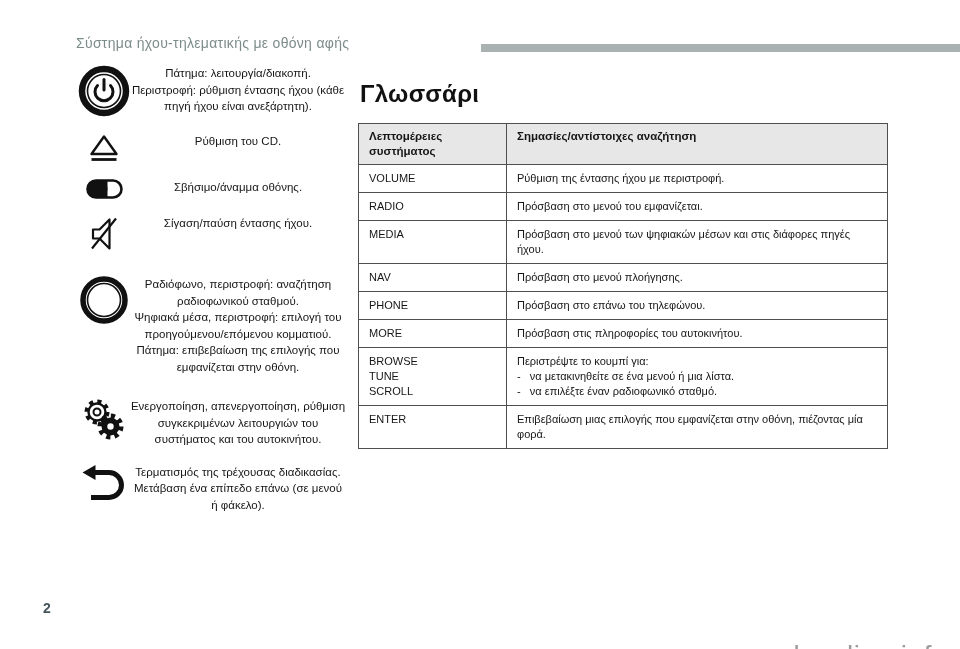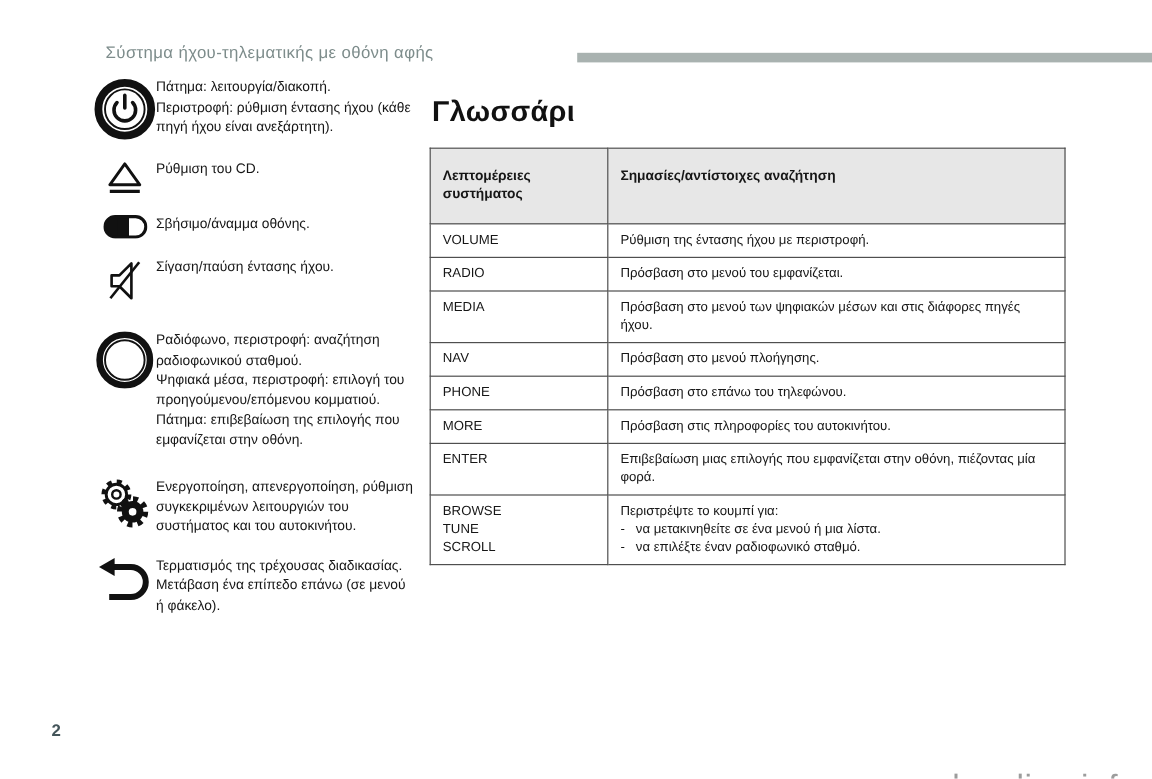--- a/index.html
+++ b/index.html
@@ -2,53 +2,53 @@
 <html><head>
 <meta charset="utf-8">
 <style>
   html,body { margin:0; padding:0; background:#ffffff; }
   .page {
     position:relative; width:960px; height:649px; background:#ffffff;
     font-family:"Liberation Sans", sans-serif; color:#161616; overflow:hidden;
   }
   
   .doc-header {
-    position:absolute; left:88px; top:35px;
+    position:absolute; left:76px; top:35px;
     font-size:14px; color:#7d8c8b; letter-spacing:0.3px;
   }
   .accent-bar {
     position:absolute; left:481px; top:44px; width:479px; height:8px;
     background:#a9b2b0;
   }
   
   .controls { position:absolute; left:78px; top:64px; width:268px; }
   .control-item { display:flex; align-items:flex-start; margin-bottom:15px; }
   .control-icon {
     flex:0 0 52px; width:52px; display:flex; justify-content:center;
     padding-top:1px;
   }
   .control-icon svg { display:block; }
   .control-text {
     flex:1; font-size:11.5px; line-height:16.5px; white-space:pre-line;
-    padding-top:1px; color:#161616;
+    padding-top:1px; color:#161616;text-align:center;
   }
   .mb-lg { margin-bottom:22px; }
   
   .right-col { position:absolute; left:358px; top:80px; width:534px; }
   .glossary-title {
     margin:0 0 15px 2px; font-size:24px; font-weight:bold; color:#111;
     letter-spacing:0.3px;
   }
   table.glossary { border-collapse:collapse; width:530px; table-layout:fixed; }
   table.glossary th, table.glossary td {
     border:1px solid #4f4f4f; text-align:left; vertical-align:top;
     font-size:11px; line-height:15px; padding:6px 10px; color:#161616;
   }
   table.glossary th {
-    background:#e7e7e7; font-weight:bold; padding:16px 10px; font-size:11.5px;
+    background:#e7e7e7; font-weight:bold; padding:5px 10px; font-size:11.5px;
   }
   th.col-key, td.key { width:127px; }
   td.key, td.val { white-space:pre-line;margin-left:48px; }
   
   .page-number {
     position:absolute; left:43px; top:600px;
     font-size:14px; font-weight:bold; color:#44555a;
   }
   .watermark {
     position:absolute; right:12px; top:640px;
@@ -177,31 +177,31 @@
         </tr>
         <tr>
           <td class="key">PHONE</td>
           <td class="val">Πρόσβαση στο επάνω του τηλεφώνου.</td>
         </tr>
         <tr>
           <td class="key">MORE</td>
           <td class="val">Πρόσβαση στις πληροφορίες του αυτοκινήτου.</td>
         </tr>
         <tr>
-          <td class="key">ENTER</td>
-          <td class="val">Επιβεβαίωση μιας επιλογής που εμφανίζεται στην οθόνη, πιέζοντας μία φορά.</td>
-        </tr>
-        <tr>
           <td class="key">BROWSE
 TUNE
 SCROLL</td>
           <td class="val">Περιστρέψτε το κουμπί για:
 -&nbsp;&nbsp;&nbsp;να μετακινηθείτε σε ένα μενού ή μια λίστα.
 -&nbsp;&nbsp;&nbsp;να επιλέξτε έναν ραδιοφωνικό σταθμό.</td>
         </tr>
+        <tr>
+          <td class="key">ENTER</td>
+          <td class="val">Επιβεβαίωση μιας επιλογής που εμφανίζεται στην οθόνη, πιέζοντας μία φορά.</td>
+        </tr>
       </tbody>
     </table>
   </div>
 
   <div class="page-number">2</div>
   <div class="watermark">carmanualsonline.info</div>
 
 </div>
 
 </body></html>

